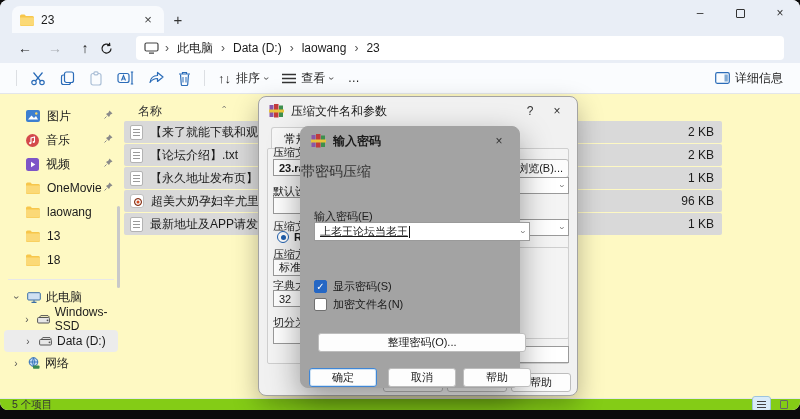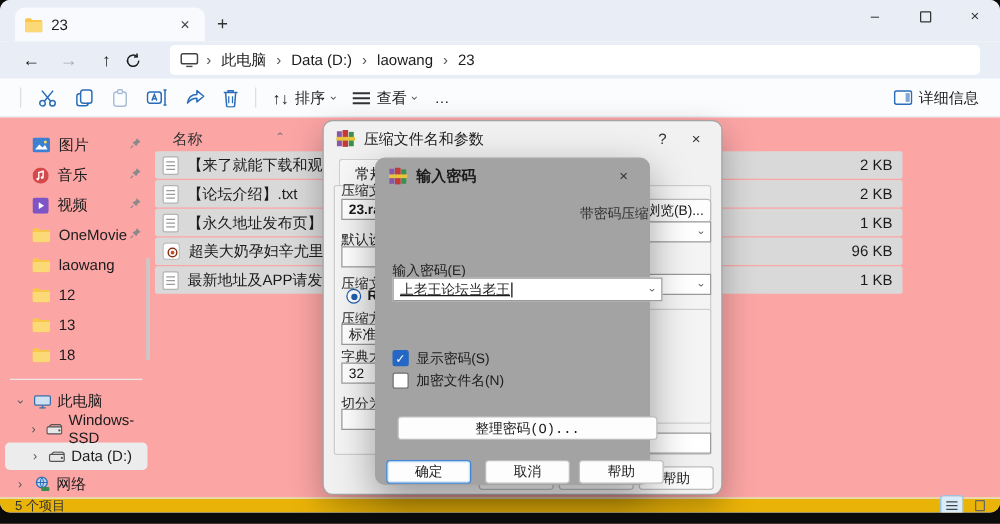--- a/index.html
+++ b/index.html
@@ -27,21 +27,21 @@
   .search { width:160px; height:24px; background:#fff; border-radius:4px; display:flex; align-items:center; justify-content:space-between; padding:0 8px; font-size:12px; color:#5a5a5a; }
 
   
   .toolbar { height:31px; background:#fafcfe; border-bottom:1px solid #e3e6ea; display:flex; align-items:center; padding:0 10px; }
   .tbtn { display:flex; align-items:center; gap:5px; padding:0 7px; height:26px; font-size:12px; color:#1b1b1b; }
   .tsep { width:1px; height:16px; background:#dcdfe3; margin:0 6px; }
   .ddch { font-size:10px; color:#555; display:inline-block; transform:rotate(90deg); }
   .spacer { flex:1; }
 
   
-  .main { display:flex; height:304px; background:#fca5a5; }
+  .main { display:flex; height:304px; background:#fef9c3; }
   .side { width:122px; position:relative; padding-top:10px; font-size:12px; flex-shrink:0; }
   .sitem { height:24px; display:flex; align-items:center; gap:7px; padding-left:26px; position:relative; }
   .pin { position:absolute; right:9px; top:6px; }
   .ssep { height:1px; background:#e8e8e8; margin:7px 8px 6px 8px; }
   .titem { height:22px; display:flex; align-items:center; gap:5px; margin:0 4px; padding-left:6px; border-radius:4px; }
   .titem .tw { width:12px; text-align:center; font-size:10px; color:#555; }
   .titem.child { padding-left:18px; }
   .titem.sel { background:#ececec; }
   .sscroll { position:absolute; right:2px; top:112px; width:3px; height:82px; background:#c9c9c9; border-radius:2px; }
 
@@ -50,21 +50,21 @@
   .sortcaret { position:absolute; left:100px; top:1px; font-size:9px; color:#666; display:inline-block; transform:rotate(-90deg); }
   .frow { width:598px; height:22px; margin:0 0 1px 2px; background:#d9d9d9; border-radius:2px; display:flex; align-items:center; gap:7px; padding:0 8px 0 6px; font-size:12px; }
   .fname { white-space:nowrap; overflow:hidden; flex:1; }
   .fsize { width:52px; text-align:right; flex-shrink:0; }
   .docicon { width:13px; height:15px; background:#fff; border:1px solid #b3b3b3; border-radius:2px; position:relative; flex-shrink:0; }
   .docicon::after { content:""; position:absolute; left:2px; top:3px; width:7px; height:1px; background:#9a9a9a; box-shadow:0 3px 0 #9a9a9a, 0 6px 0 #9a9a9a; }
   .discicon { width:14px; height:14px; background:#fff; border:1px solid #c0c0c0; border-radius:3px; position:relative; flex-shrink:0; }
   .discicon::after { content:""; position:absolute; left:3px; top:3px; width:6px; height:6px; border-radius:50%; background:#d2491f; box-shadow:inset 0 0 0 1.5px #f6f6f6 ; border:1px solid #7a2c12; }
 
   
-  .statusbar { height:12px; border-top:1px solid #e7e7e7; display:flex; align-items:center; font-size:10.5px; color:#333; padding:0 12px; gap:26px; background:#eab308; position:relative; }
+  .statusbar { height:12px; border-top:1px solid #e7e7e7; display:flex; align-items:center; font-size:10.5px; color:#333; padding:0 12px; gap:26px; background:#84cc16; position:relative; }
   .stright { position:absolute; right:8px; top:-2px; display:flex; gap:5px; }
   .vbtn { width:17px; height:14px; border-radius:2px; display:flex; align-items:center; justify-content:center; }
   .vbtn.on { background:#d9ecf9; outline:1px solid #9cc4de; }
   .vlines { width:9px; height:7px; border-top:1.5px solid #444; border-bottom:1.5px solid #444; position:relative; }
   .vlines::after { content:""; position:absolute; left:0; top:2.2px; width:9px; height:1.5px; background:#444; }
   .vsquare { width:8px; height:9px; border:1.2px solid #666; border-radius:1px; }
 
   
   .dlg { position:absolute; background:#f1f1f1; border:1px solid #a3a3a3; border-radius:8px; font-size:12px; }
   .rar { left:258px; top:96px; width:320px; height:300px; box-shadow:0 10px 26px rgba(0,0,0,.28); }
@@ -76,21 +76,21 @@
   .tabpanel { position:absolute; left:8px; right:8px; top:51px; height:216px; border:1px solid #cfcfcf; border-radius:2px; background:#f4f4f4; }
   .lb { position:absolute; font-size:11px; white-space:nowrap; color:#1f1f1f; }
   .fld { position:absolute; height:17px; background:#fff; border:1px solid #9a9a9a; font-size:11px; display:flex; align-items:center; padding:0 5px; white-space:nowrap; overflow:hidden; }
   .fld .ddarrow { margin-left:auto; font-size:9px; color:#555; display:inline-block; transform:rotate(90deg); }
   .btn { position:absolute; height:19px; background:#fdfdfd; border:1px solid #bdbdbd; border-radius:3px; display:flex; align-items:center; justify-content:center; font-size:11px; white-space:nowrap; overflow:hidden; }
   .btn.focus { border:1px solid #3f86d6; box-shadow:inset 0 0 0 1px #cfe3f5; }
   .groupbox { position:absolute; border:1px solid #cfcfcf; border-radius:2px; background:#f4f4f4; }
   .radio { width:12px; height:12px; border-radius:50%; border:1px solid #1f5fae; background:#fff; position:relative; display:inline-block; }
   .radio::after { content:""; position:absolute; left:2.5px; top:2.5px; width:5px; height:5px; border-radius:50%; background:#1f5fae; }
   .radrow { position:absolute; display:flex; align-items:center; gap:5px; font-size:11px; font-weight:bold; }
-  .banner { position:absolute; left:0; right:0; text-align:right; font-size:11px; color:#333; }
+  .banner { position:absolute; left:0; right:0; text-align:left; font-size:14px; color:#333; }
   .cbrow { position:absolute; display:flex; align-items:center; gap:6px; font-size:11px; }
   .cbox { width:13px; height:13px; border:1px solid #707070; border-radius:2px; background:#fff; display:flex; align-items:center; justify-content:center; font-size:10px; color:#fff; }
   .cbox.on { background:#2567c4; border-color:#2567c4; }
   .caret { display:inline-block; width:1px; height:12px; background:#111; margin-left:1px; }
   .combo-text { white-space:nowrap; overflow:hidden;text-decoration:underline; }
 
   svg { display:block; flex-shrink:0; }
 </style>
 </head>
 <body>
@@ -256,27 +256,20 @@
             <path d="M5.5 0.5 L8.5 3.5 L6.5 4.5 L5 7 L2 4 L4.5 2.5 z" fill="#8a8a8a"></path>
             <path d="M2.5 6.5 L0.5 8.5" stroke="#8a8a8a" stroke-width="1"></path>
           </svg>
       </div>
       <div class="sitem">
         <svg width="14" height="12" viewBox="0 0 14 12">
             <path d="M0 2 q0-1.5 1.5-1.5 h3 l1.5 1.5 h6.5 q1.5 0 1.5 1.5 v7 q0 1.5-1.5 1.5 h-11 q-1.5 0-1.5-1.5 z" fill="#f7c64b"></path>
             <path d="M0 3.5 h14 v6.5 q0 1.5-1.5 1.5 h-11 q-1.5 0-1.5-1.5 z" fill="#fbd977"></path>
           </svg>
         <span>laowang</span>
-      </div>
-      <div class="sitem">
-        <svg width="14" height="12" viewBox="0 0 14 12">
-            <path d="M0 2 q0-1.5 1.5-1.5 h3 l1.5 1.5 h6.5 q1.5 0 1.5 1.5 v7 q0 1.5-1.5 1.5 h-11 q-1.5 0-1.5-1.5 z" fill="#f7c64b"></path>
-            <path d="M0 3.5 h14 v6.5 q0 1.5-1.5 1.5 h-11 q-1.5 0-1.5-1.5 z" fill="#fbd977"></path>
-          </svg>
-        <span>12</span>
       </div>
       <div class="sitem">
         <svg width="14" height="12" viewBox="0 0 14 12">
             <path d="M0 2 q0-1.5 1.5-1.5 h3 l1.5 1.5 h6.5 q1.5 0 1.5 1.5 v7 q0 1.5-1.5 1.5 h-11 q-1.5 0-1.5-1.5 z" fill="#f7c64b"></path>
             <path d="M0 3.5 h14 v6.5 q0 1.5-1.5 1.5 h-11 q-1.5 0-1.5-1.5 z" fill="#fbd977"></path>
           </svg>
         <span>13</span>
       </div>
       <div class="sitem">
         <svg width="14" height="12" viewBox="0 0 14 12">
@@ -460,21 +453,21 @@
 
     <span class="cbrow" style="left:13px; top:152px;">
       <span class="cbox on">✓</span>
       <span>显示密码(S)</span>
     </span>
     <span class="cbrow" style="left:13px; top:170px;">
       <span class="cbox"></span>
       <span>加密文件名(N)</span>
     </span>
 
-    <div class="btn" style="left:17px; top:206px; width:208px;font-family:Liberation Mono, monospace;">
+    <div class="btn" style="left:17px; top:206px; width:208px;">
         <span>整理密码(O)...</span>
       </div>
 
     <div class="btn focus" style="left:8px; top:241px; width:68px;">
         <span>确定</span>
       </div>
     <div class="btn" style="left:87px; top:241px; width:68px;">
         <span>取消</span>
       </div>
     <div class="btn" style="left:162px; top:241px; width:68px;">

